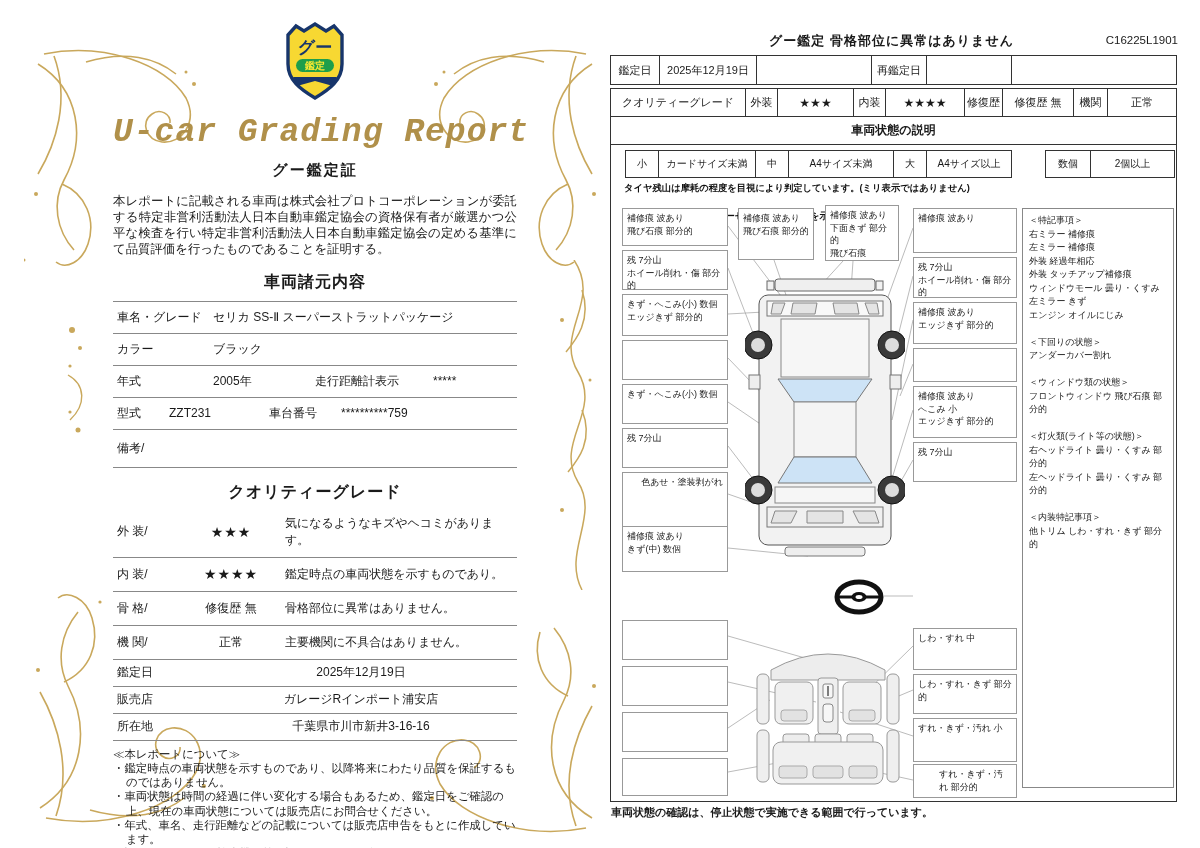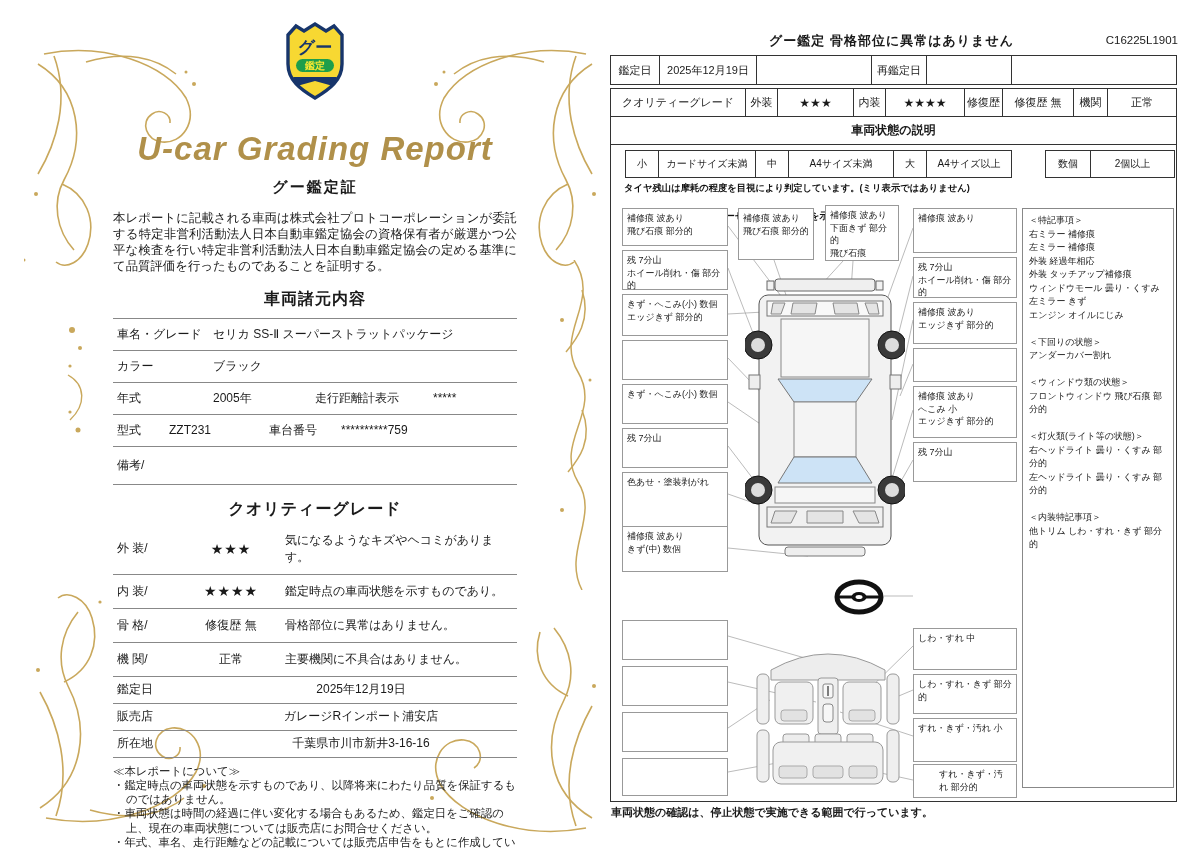--- a/index.html
+++ b/index.html
@@ -2,22 +2,22 @@
 <html><head>
 <meta charset="utf-8">
 <style>
   html,body{margin:0;padding:0;background:#fff;}
   .sheet{position:relative;width:1200px;height:848px;background:#fff;overflow:hidden;
          font-family:"Liberation Sans",sans-serif;color:#1a1a1a;}
   
   .page-left{position:absolute;left:30px;top:0;width:570px;height:848px;}
   .plc{position:relative;width:404px;margin:0 auto;padding-top:20px;text-align:center;}
   .badge-wrap{height:88px;}
-  .gr-title{font-family:Liberation Sans, sans-serif;font-style:italic;font-weight:bold;
-            font-size:33px;color:#b0904a;letter-spacing:1px;margin-top:22px;white-space:nowrap;}
+  .gr-title{font-family:Liberation Mono, monospace;font-style:italic;font-weight:bold;
+            font-size:33px;color:#b0904a;letter-spacing:1px;margin-top:6px;white-space:nowrap;}
   .gr-cert{font-size:15px;font-weight:bold;margin-top:10px;letter-spacing:2px;}
   .gr-intro{font-size:12.4px;line-height:1.28;text-align:justify;margin-top:14px;}
   .sec-title{font-size:16px;font-weight:bold;margin-top:14px;letter-spacing:1px;}
   .spec{margin-top:8px;border-top:1px solid #888;text-align:left;}
   .srow{display:flex;align-items:center;border-bottom:1px solid #888;padding:7px 4px;font-size:12px;}
   .sl{flex:none;}
   .grow{display:flex;align-items:center;border-bottom:1px solid #888;padding:8px 4px;font-size:12px;text-align:left;}
   .gl{width:68px;flex:none;}
   .gv{width:92px;flex:none;text-align:center;}
   .gv.stars{font-size:14px;letter-spacing:1px;}
@@ -366,21 +366,21 @@
 
     <div class="lb" style="left:14px;top:208px;height:38px;">補修痕 波あり
 飛び石痕 部分的</div>
     <div class="lb" style="left:14px;top:250px;height:40px;">残 7分山
 ホイール削れ・傷 部分的</div>
     <div class="lb" style="left:14px;top:294px;height:42px;">きず・へこみ(小) 数個
 エッジきず 部分的</div>
     <div class="lb" style="left:14px;top:340px;height:40px;"></div>
     <div class="lb" style="left:14px;top:384px;height:40px;">きず・へこみ(小) 数個</div>
     <div class="lb" style="left:14px;top:428px;height:40px;">残 7分山</div>
-    <div class="lb" style="left:14px;top:472px;height:68px;">色あせ・塗装剥がれ</div>
+    <div class="lb" style="left:14px;top:472px;height:68px;text-align:right;">色あせ・塗装剥がれ</div>
     <div class="lb" style="left:14px;top:526px;height:46px;">補修痕 波あり
 きず(中) 数個</div>
 
     <div class="lb" style="left:130px;top:208px;width:76px;height:52px;">補修痕 波あり
 飛び石痕 部分的</div>
     <div class="lb" style="left:217px;top:205px;width:74px;height:56px;">補修痕 波あり
 下面きず 部分的
 飛び石痕</div>
 
     <div class="lb" style="left:305px;top:208px;width:104px;height:45px;">補修痕 波あり</div>

